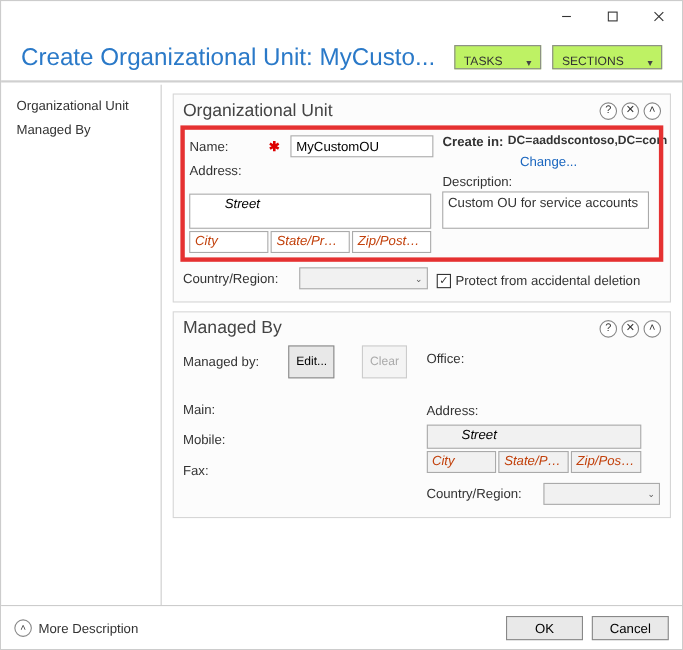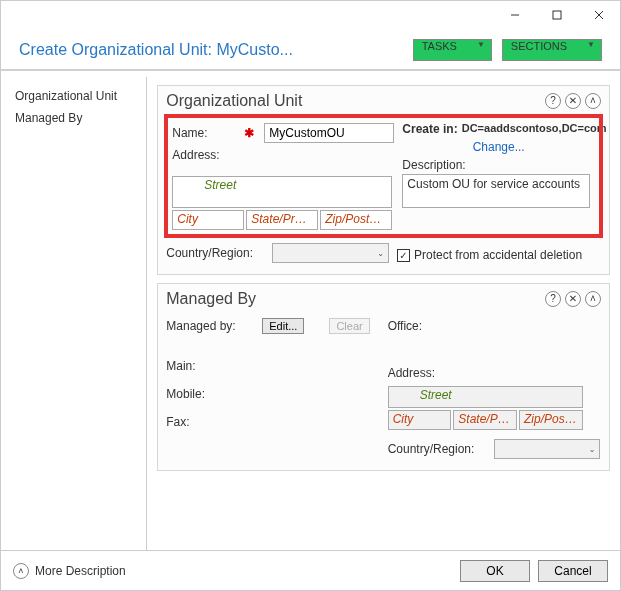--- a/index.html
+++ b/index.html
@@ -33,33 +33,33 @@
   }
   .tc-btn svg { width: 10px; height: 10px; }
   .header {
     margin-top: 28px;
     padding: 10px 18px 8px 18px;
     display: flex;
     align-items: center;
     border-bottom: 2px solid #d0d0d0;
   }
   .header-title {
-    font-size: 16px;
+    font-size: 22px;
     font-weight: 300;
     color: #2a79c8;
     flex: 1 1 auto;
     white-space: nowrap;
     overflow: hidden;
     text-overflow: ellipsis;
   }
   .hdr-dropdown {
     display: inline-flex;
-    align-items: flex-start;
+    align-items: flex-end;
     border: 1px solid #888;
-    background: #22c55e;
+    background: #bef264;
     height: 22px;
     padding: 0 6px 0 8px;
     margin-left: 10px;
     font-size: 11px;
     color: #333;
     gap: 20px;
   }
   .hdr-dropdown .caret {font-size: 8px; color: #444;}
   
   .outer {
@@ -120,21 +120,21 @@
   .field-label { width: 62px; color: #333; flex: 0 0 auto; }
   .req { color: #d00; font-weight: bold; padding: 0 4px; }
   input.txt, .txt {
     font-family: inherit;
     font-size: 12px;
     border: 1px solid #aaa;
     height: 20px;
     padding: 1px 4px;
     background: #fff;
   }
-  .txt.placeholder { color: #4d7c0f; font-style: italic; padding-left: 31px; }
+  .txt.placeholder { color: #000000; font-style: italic; padding-left: 31px; }
   .addr-group { display: flex; flex-direction: column; gap: 2px; margin-top: 2px;}
   .addr-row3 { display: flex; gap: 2px; }
   .addr-row3 .txt { flex: 1 1 0; font-style: italic; color: #c2410c; white-space: nowrap; overflow: hidden; text-overflow: ellipsis;}
   .select-like {
     border: 1px solid #aaa;
     height: 20px;
     background: #f1f1f1;
     display: inline-flex;
     align-items: center;
     padding: 0 4px;
@@ -154,21 +154,21 @@
   }
   .link { color: #1a66bf; text-decoration: none; }
   .chk-row { display: flex; align-items: center; gap: 4px; margin-top: 6px; }
   .chk { width: 13px; height: 13px; border: 1px solid #333; display: inline-flex; align-items: center; justify-content: center; font-size: 10px; background: #fff;}
   .small-btn {
     font-family: inherit;
     font-size: 11px;
     border: 1px solid #888;
     background: #e8e8e8;
     padding: 1px 6px;
-    height: 16px;
+    height: 30px;
   }
   .small-btn.disabled { color: #aaa; border-color: #ccc; background: #f4f4f4; margin-left: 24px; }
   .highlight-ou {
     outline: 4px solid #e53131;
     outline-offset: -2px;
   }
   
   .footer {
     position: absolute;
     left: 0; right: 0; bottom: 0;

